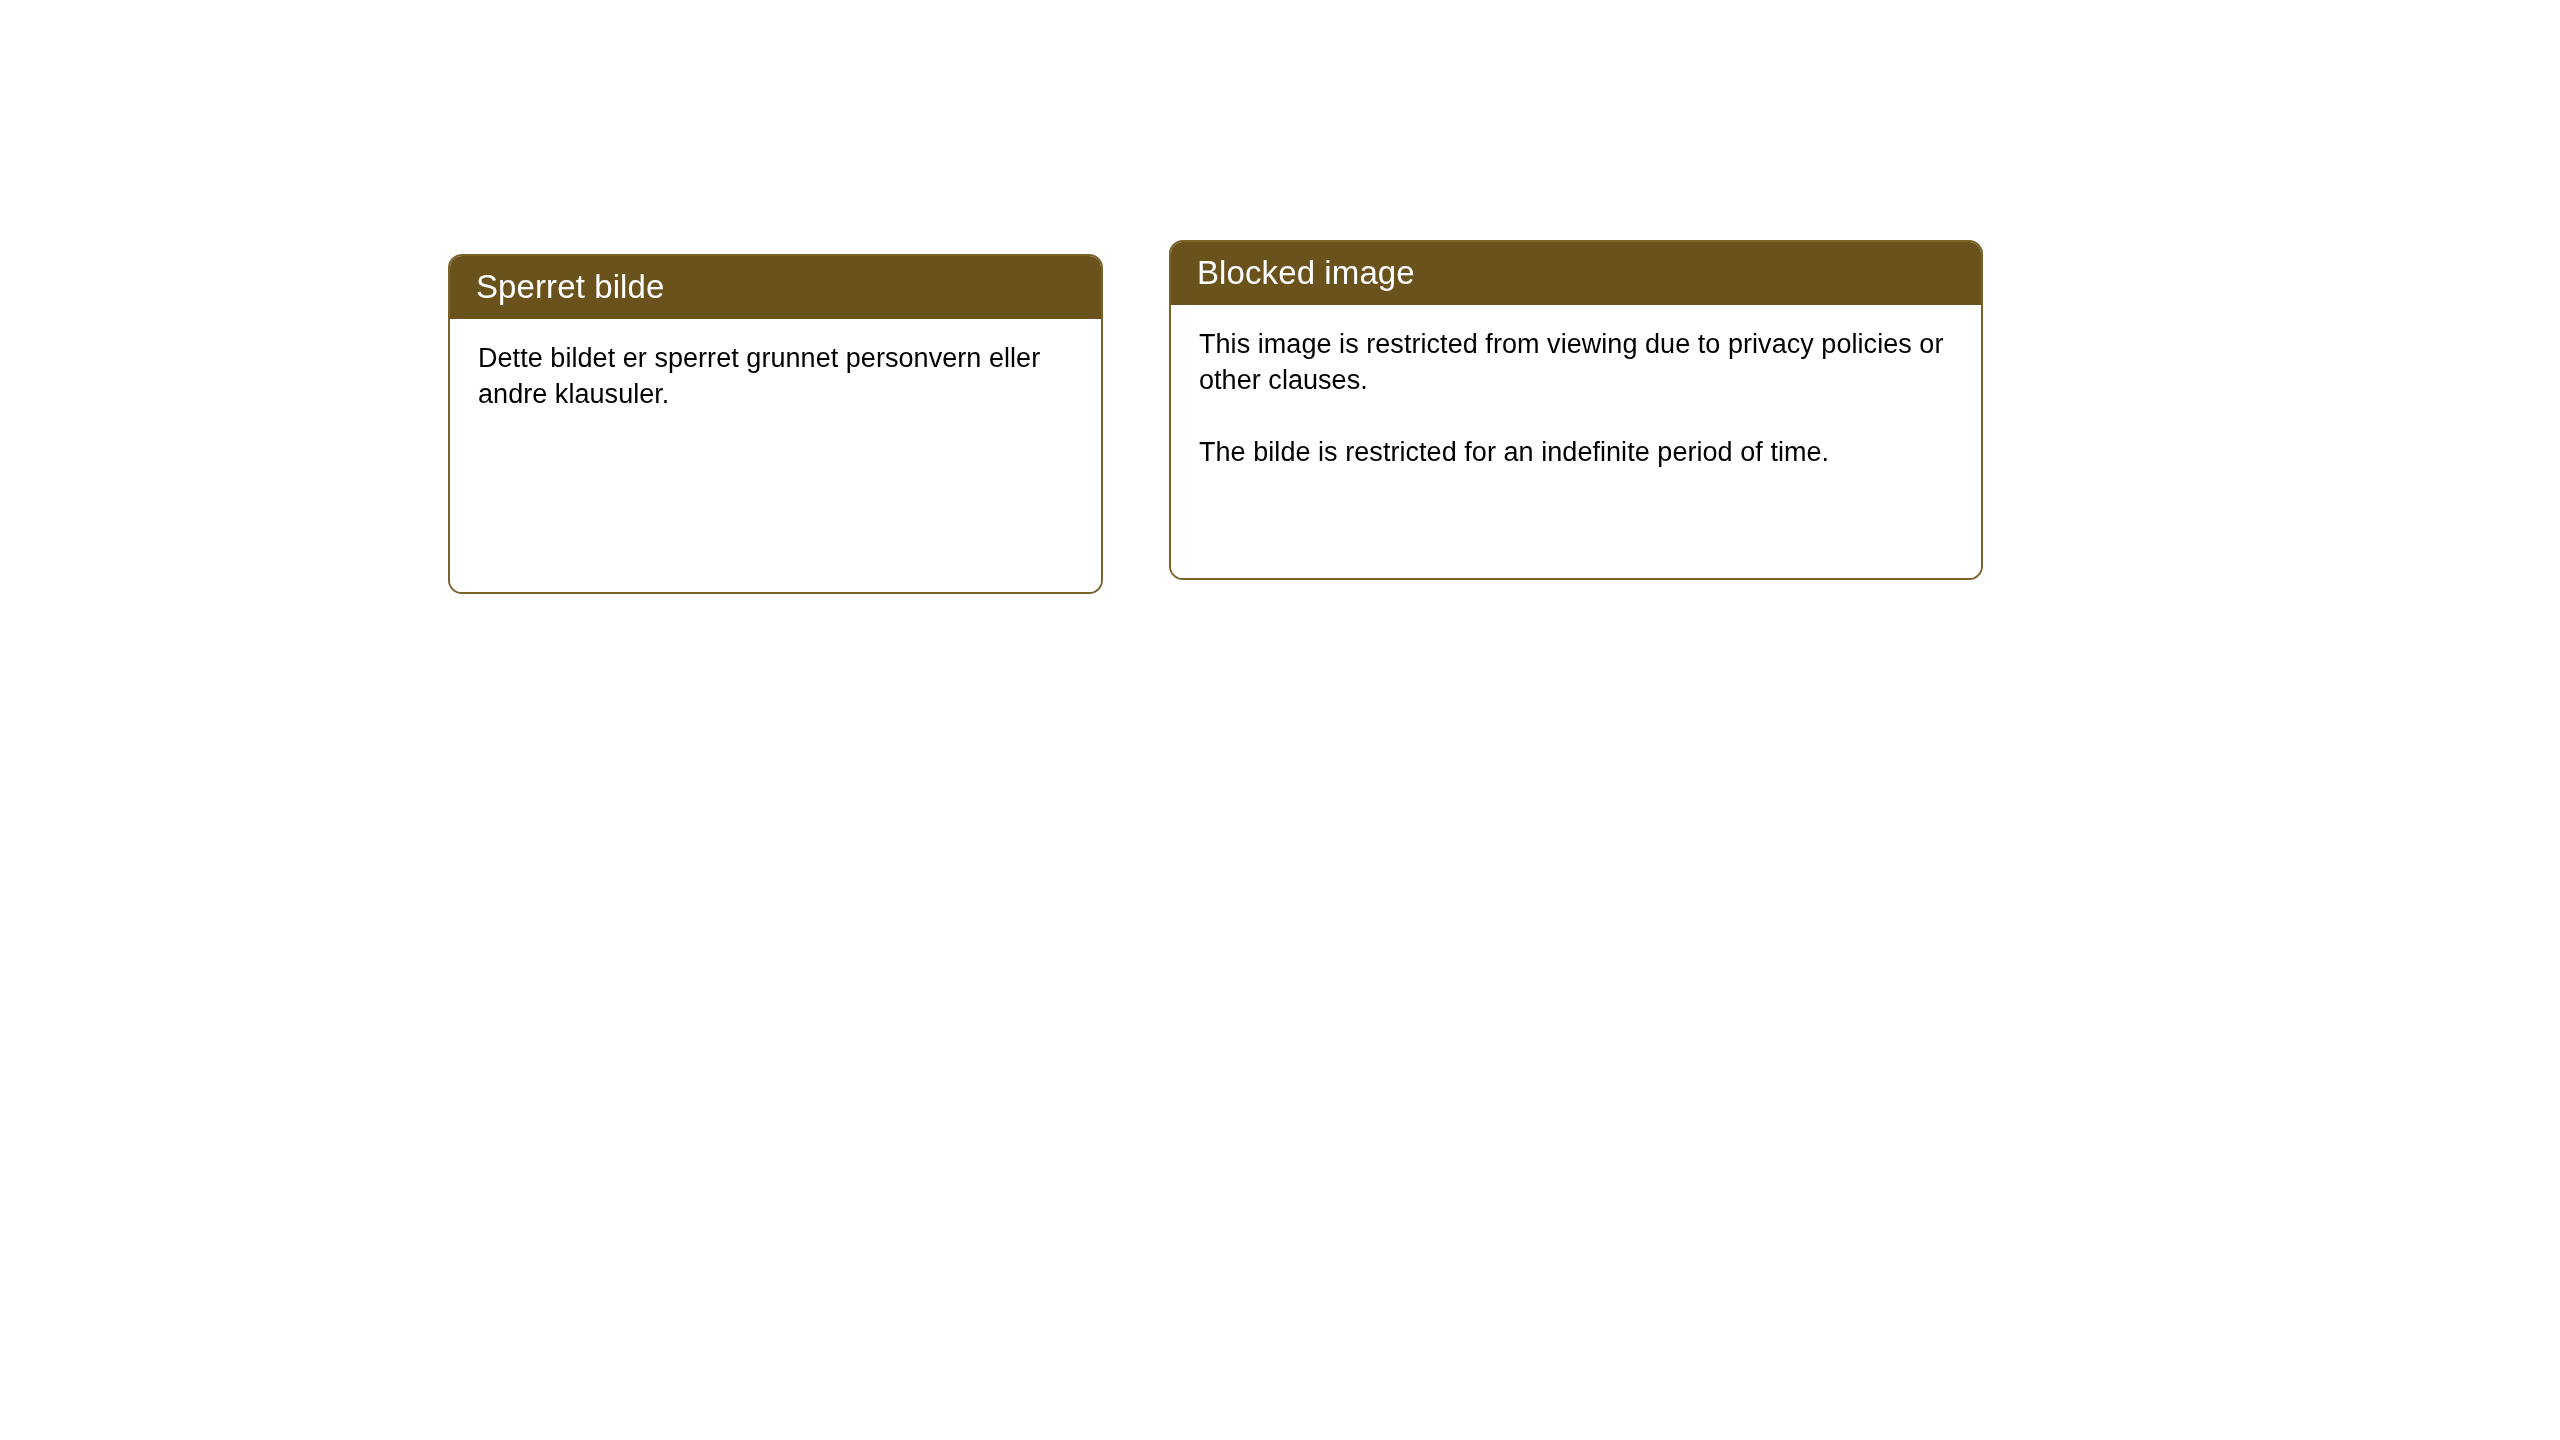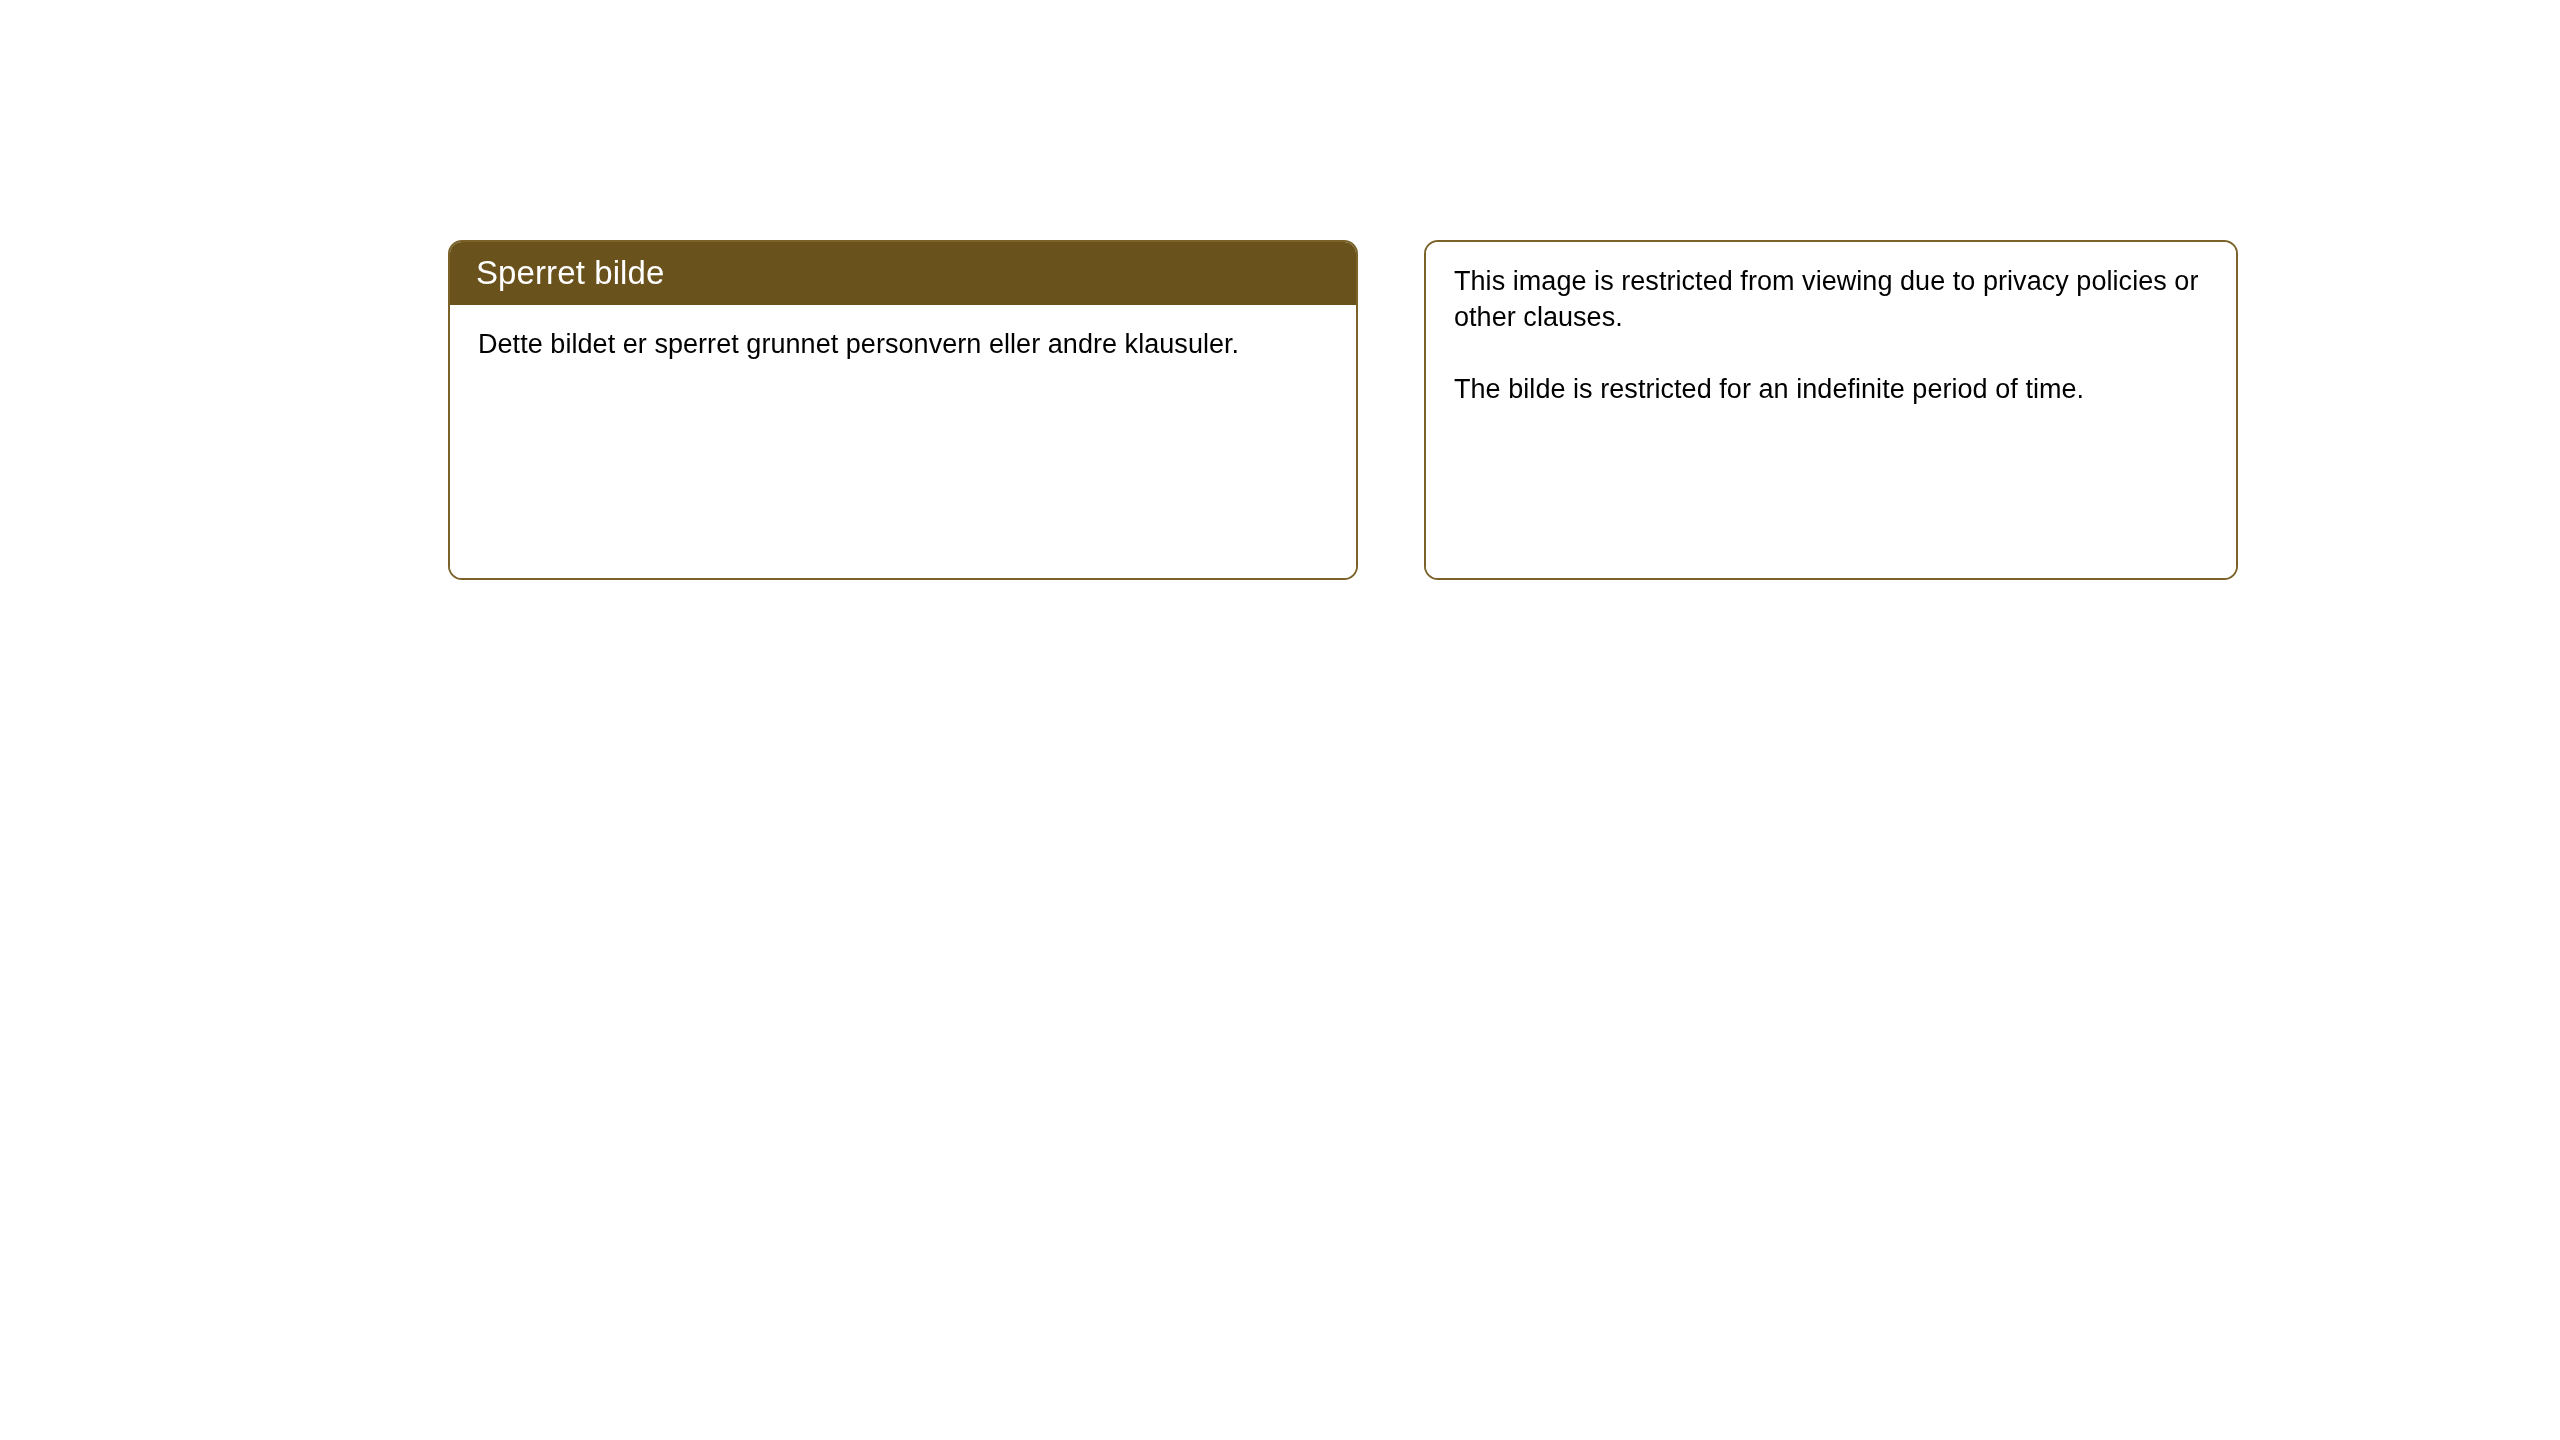--- a/index.html
+++ b/index.html
@@ -35,21 +35,21 @@
   .notice-card {
     box-sizing: border-box;
     background: #ffffff;
     border: 2px solid #7a6229;
     border-radius: 14px;
     overflow: hidden;
     display: flex;
     flex-direction: column;
   }
 
-  .notice-card.card-left  { width: 910px; min-height: 340px; }
+  .notice-card.card-left  { width: 655px; min-height: 340px; margin-top: 14px; }
   .notice-card.card-right { width: 814px; min-height: 340px; }
 
   .notice-header {
     background: #6a521c;
     color: #ffffff;
     font-size: 33px;
     line-height: 1;
     font-weight: 400;
     padding: 14px 0 16px 26px;
     letter-spacing: 0.1px;
@@ -83,20 +83,21 @@
   <div class="notice-row">
 
     <div class="notice-card card-left">
       <div class="notice-header">Sperret bilde</div>
       <div class="notice-body">
         <p class="notice-paragraph">Dette bildet er sperret grunnet personvern eller andre klausuler.</p>
       </div>
     </div>
 
     <div class="notice-card card-right">
+      <div class="notice-header">Blocked image</div>
       <div class="notice-body">
         <p class="notice-paragraph">This image is restricted from viewing due to privacy policies or other clauses.</p>
         <p class="notice-paragraph">The bilde is restricted for an indefinite period of time.</p>
       </div>
     </div>
 
   </div>
 
 </div>
 

